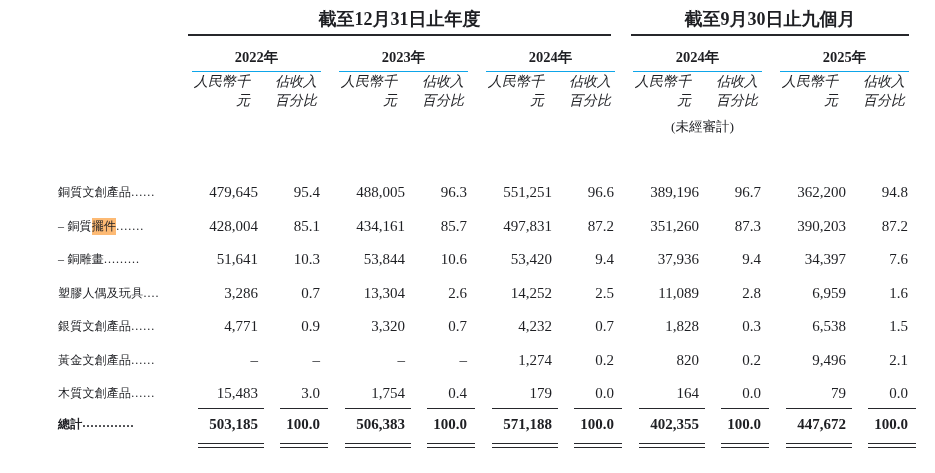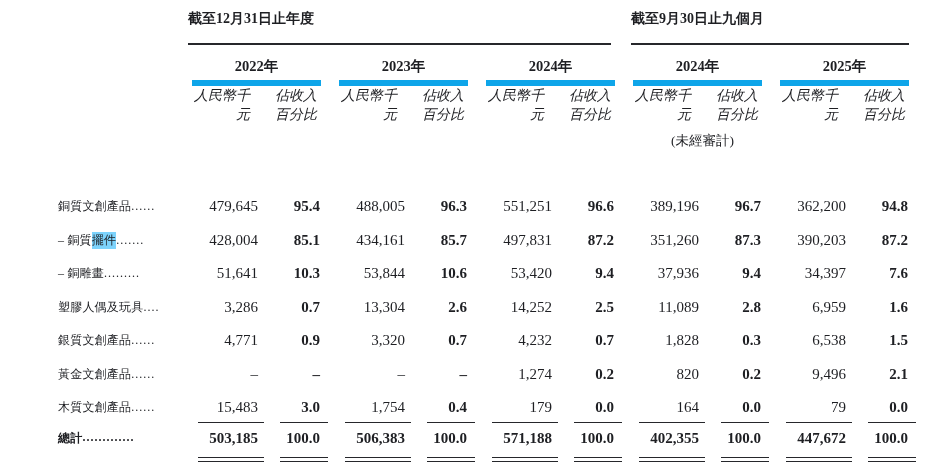--- a/index.html
+++ b/index.html
@@ -9,51 +9,51 @@
     color:#1e1f23; overflow:hidden;
   }
   .grid {
     display:grid;
     grid-template-columns:130px 86px 61px 86px 61px 86px 61px 86px 61px 86px 61px;
     margin-left:58px; width:865px;
   }
   .pad-top { height:10px; }
 
   
-  .sh { text-align:left; font-weight:bold; font-size:14px; line-height:18px;
-        padding-bottom:15px; border-bottom:2px solid #26272b; }
+  .sh { text-align:center; font-weight:bold; font-size:18px; line-height:18px;
+        padding-bottom:6px; border-bottom:2px solid #26272b; }
   .sh1 { grid-column:2/8; margin-right:18px; }
   .sh2 { grid-column:8/12; margin-left:2px; margin-right:14px; }
 
   
   .yr { grid-column:span 2; text-align:center; font-weight:bold; font-size:14.5px;
-        line-height:18px; padding:12px 0 5px; border-bottom:6px solid #0ea5e9;
+        line-height:18px; padding:12px 0 5px; border-bottom:1px solid #0ea5e9;
         margin:0 14px 0 4px; }
   .g-year .lead { grid-column:1; margin:0; border:none; }
 
   
   .ch { font-style:italic; font-size:14px; line-height:19px; text-align:right;
         padding-top:0; }
   .cha { padding-right:24px; display:flex; flex-direction:column; justify-content:flex-end; align-items:flex-end; }
   .chp { padding-right:18px; }
 
   
   .note { grid-column:8/10; text-align:center; font-size:13.5px;
           line-height:18px; padding-top:8px; }
 
   .spacer { height:40px; }
 
   
   .tr .td { height:33.5px; display:flex; align-items:center; position:relative; }
   .lbl { font-size:12px; white-space:nowrap; letter-spacing:0.2px; }
   .dots { letter-spacing:1px; }
-  .hl { background:#7dd3fc; }
+  .hl { background:#fdba74; }
   .num { justify-content:flex-end; font-size:15px; }
   .amt { padding-right:16px; }
-  .pct { padding-right:15px;font-weight:bold; }
+  .pct { padding-right:15px; }
 
   
   .tr.ruled .amt::after, .tr.ruled .pct::after {
     content:""; position:absolute; bottom:2px; border-top:1.5px solid #26272b;
   }
   .tr.ruled .amt::after { right:10px; width:66px; }
   .tr.ruled .pct::after { right:7px; width:48px; }
 
   
   .tr.total .td { height:46px; align-items:flex-start; padding-top:5px; font-weight:bold; }

